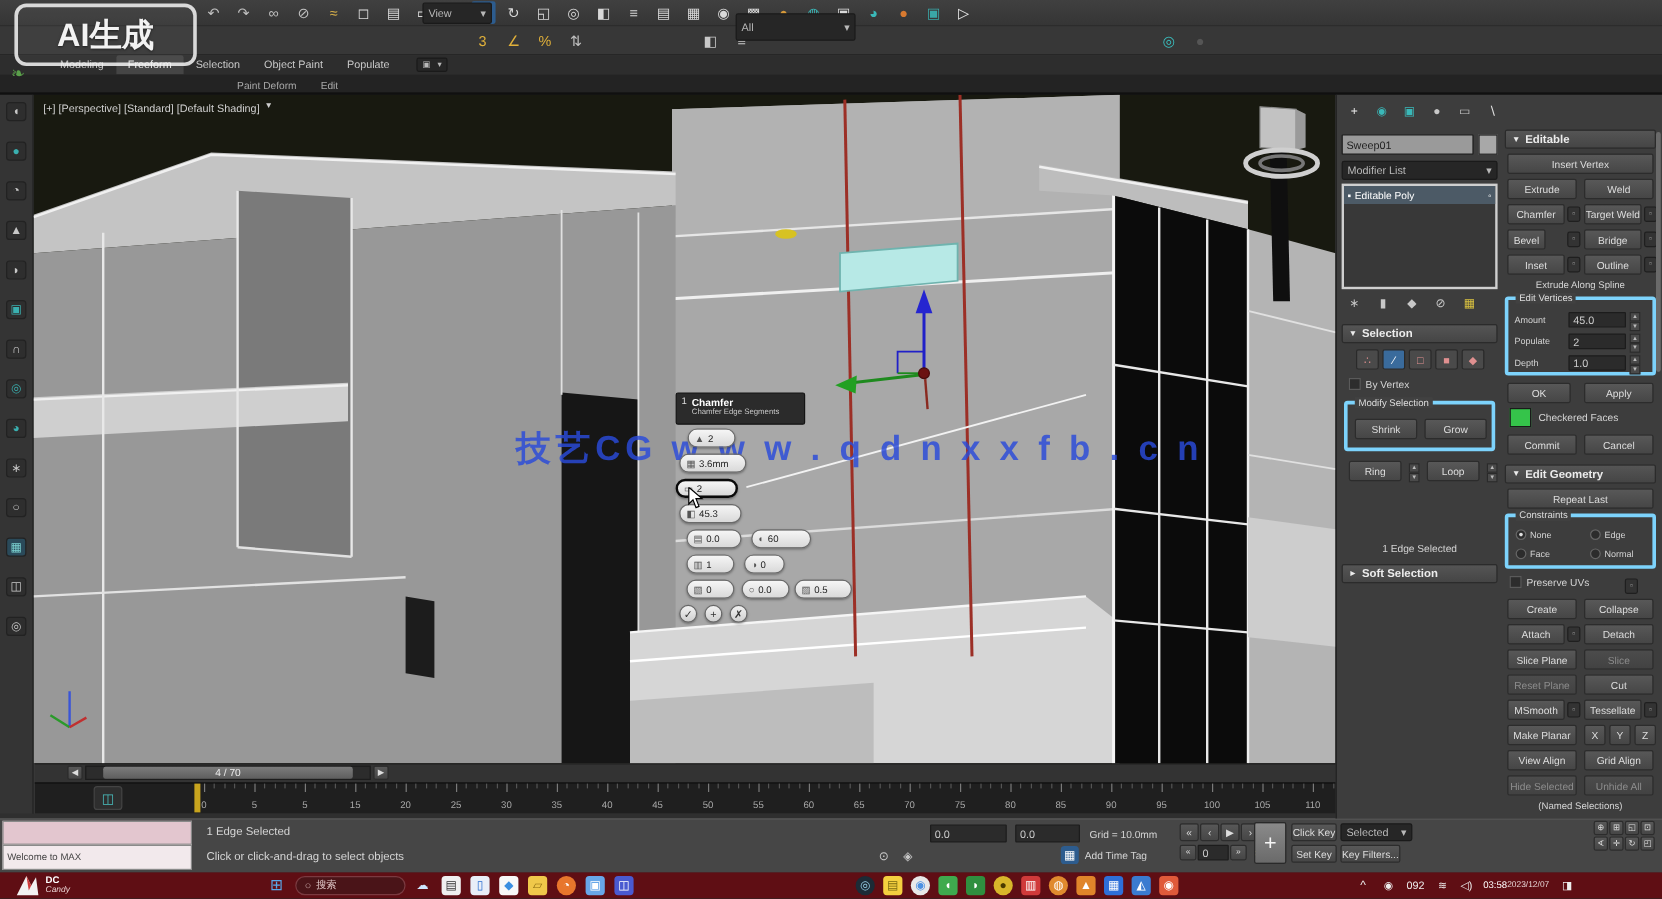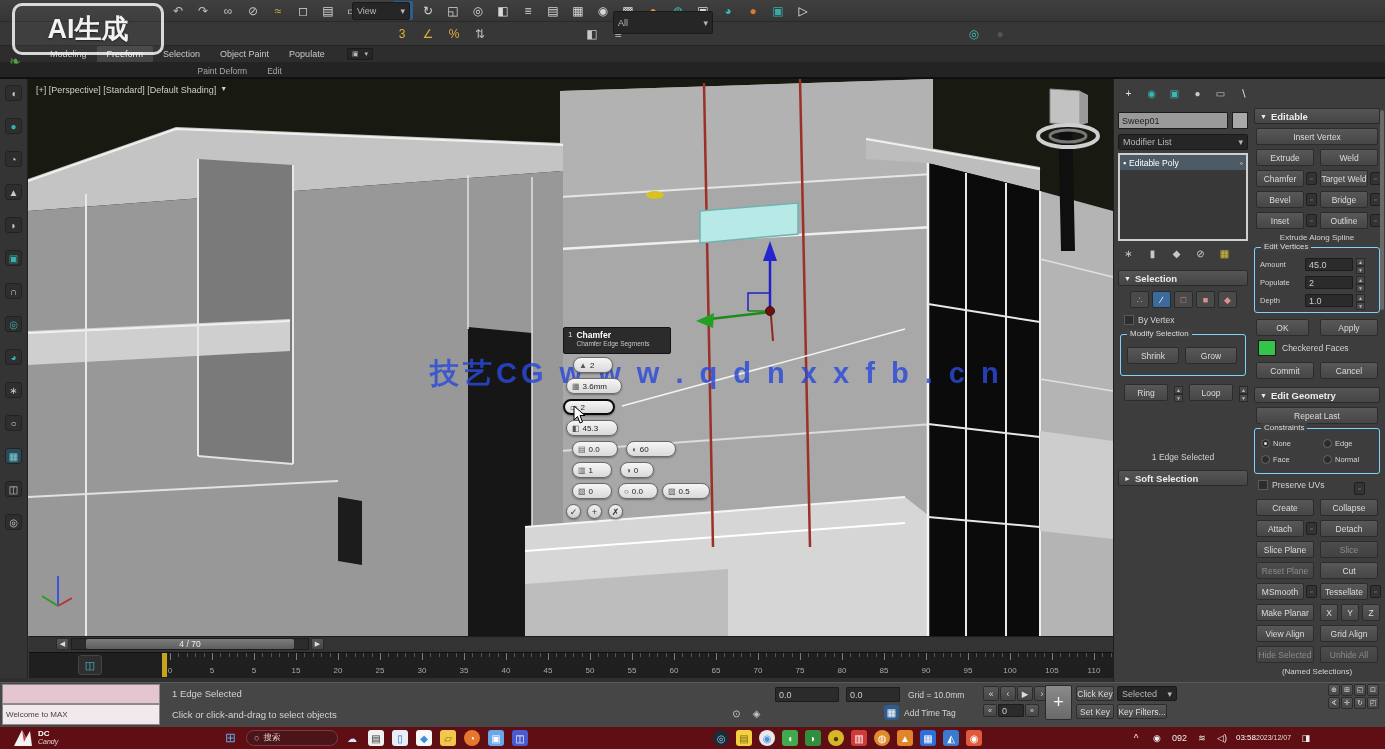--- a/index.html
+++ b/index.html
@@ -7,21 +7,21 @@
 #app{position:relative;width:1385px;height:749px;background:#3a3a3a;overflow:hidden}
 .abs{position:absolute}
 .row{display:flex;align-items:center}
 .ic{display:flex;align-items:center;justify-content:center;width:20px;height:19px;border-radius:2px;font-size:12px;color:#c6c6c6;flex:0 0 auto}
 .ic.sm{width:17px;height:16px;font-size:10px}
 .combo{background:#262626;border:1px solid #1a1a1a;color:#b8b8b8;font-size:9px;display:flex;align-items:center;justify-content:space-between;padding:0 4px;border-radius:2px}
 .btn{display:flex;align-items:center;justify-content:center;background:linear-gradient(#585858,#464646);border:1px solid #2c2c2c;border-radius:2px;color:#ddd;font-size:8.5px;height:17px;overflow:hidden;white-space:nowrap;text-overflow:ellipsis}
 .btn.dis{color:#8d8d8d;background:linear-gradient(#4c4c4c,#424242)}
 .setbox{width:11px;height:13px;background:#333;border:1px solid #1f1f1f;border-radius:2px;color:#999;font-size:7px;display:flex;align-items:center;justify-content:center;flex:0 0 auto}
 .fld{background:#2b2b2b;border:1px solid #1c1c1c;color:#ccc;font-size:9px;display:flex;align-items:center;padding:0 3px;border-radius:1px}
-.grp{position:absolute;border:1px solid #7dd3fc;border-radius:3px}
+.grp{position:absolute;border:3px solid #7dd3fc;border-radius:3px}
 .grp .lg{position:absolute;top:-6px;left:6px;background:#414141;padding:0 3px;font-size:8px;color:#ddd;white-space:nowrap}
 .rollh{position:absolute;background:linear-gradient(#555,#454545);border:1px solid #2b2b2b;color:#ececec;font-weight:bold;font-size:9.5px;display:flex;align-items:center;gap:4px;padding:0 5px;height:16px;border-radius:2px}
 .lbl{font-size:8.5px;color:#d4d4d4;white-space:nowrap}
 .ck{width:10px;height:10px;background:#2d2d2d;border:1px solid #5a5a5a;flex:0 0 auto}
 .rad{width:9px;height:9px;border-radius:50%;background:#2c2c2c;border:1px solid #666;position:relative;flex:0 0 auto}
 .rad.on::after{content:"";position:absolute;inset:2px;background:#e0e0e0;border-radius:50%}
 .pill{position:absolute;height:16px;border:1px solid #6a6a6a;border-radius:8px;background:linear-gradient(#f6f6f6,#d9d9d9);display:flex;align-items:center;padding:0 5px;gap:3px;font-size:8px;color:#222;box-shadow:0 1px 2px rgba(0,0,0,.35)}
 .pill.sel{border:2px solid #0a0a0a}
 .pill .pic{font-size:8px;color:#555}
 .circ{position:absolute;width:15px;height:15px;border-radius:50%;border:1px solid #666;background:linear-gradient(#f2f2f2,#cfcfcf);display:flex;align-items:center;justify-content:center;font-size:9px;color:#333;box-shadow:0 1px 2px rgba(0,0,0,.35)}
@@ -351,21 +351,21 @@
         <span style="font-size:7px">▼</span>
         <span>Editable</span>
       </div>
       <div class="btn" style="position: absolute; left: 1256px; top: 128px; width: 122px; z-index: 3;">Insert Vertex</div>
       <div class="btn" style="position: absolute; left: 1256px; top: 149px; width: 58px; z-index: 3;">Extrude</div>
       <div class="btn" style="position: absolute; left: 1320px; top: 149px; width: 58px; z-index: 3;">Weld</div>
       <div class="btn" style="position: absolute; left: 1256px; top: 170px; width: 48px; z-index: 3;">Chamfer</div>
       <div class="setbox" style="position: absolute; left: 1306px; top: 172px; z-index: 3;">▫</div>
       <div class="btn" style="position: absolute; left: 1320px; top: 170px; width: 48px; z-index: 3;">Target Weld</div>
       <div class="setbox" style="position: absolute; left: 1370px; top: 172px; z-index: 3;">▫</div>
-      <div class="btn" style="position: absolute; left: 1256px; top: 191px; width: 48px; z-index: 3;">Bevel</div>
+      <div class="btn" style="position: absolute; left: 1256px; top: 191px; width: 32px; z-index: 3;">Bevel</div>
       <div class="setbox" style="position: absolute; left: 1306px; top: 193px; z-index: 3;">▫</div>
       <div class="btn" style="position: absolute; left: 1320px; top: 191px; width: 48px; z-index: 3;">Bridge</div>
       <div class="setbox" style="position: absolute; left: 1370px; top: 193px; z-index: 3;">▫</div>
       <div class="btn" style="position: absolute; left: 1256px; top: 212px; width: 48px; z-index: 3;">Inset</div>
       <div class="setbox" style="position: absolute; left: 1306px; top: 214px; z-index: 3;">▫</div>
       <div class="btn" style="position: absolute; left: 1320px; top: 212px; width: 48px; z-index: 3;">Outline</div>
       <div class="setbox" style="position: absolute; left: 1370px; top: 214px; z-index: 3;">▫</div>
       <div class="lbl" style="position: absolute; left: 1254px; top: 233px; width: 126px; text-align: center; z-index: 3; font-size: 8px;">Extrude Along Spline</div>
       <div class="grp" style="left: 1254px; top: 247px; width: 126px; height: 66px; z-index: 3;">
         <span class="lg">Edit Vertices</span>

